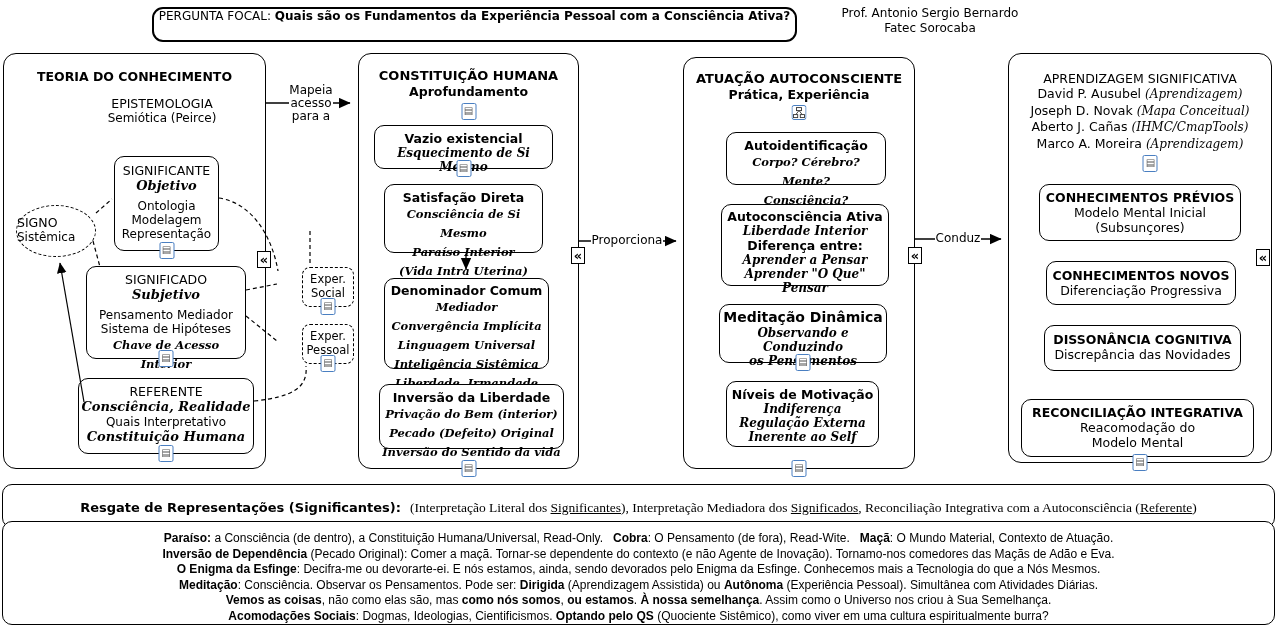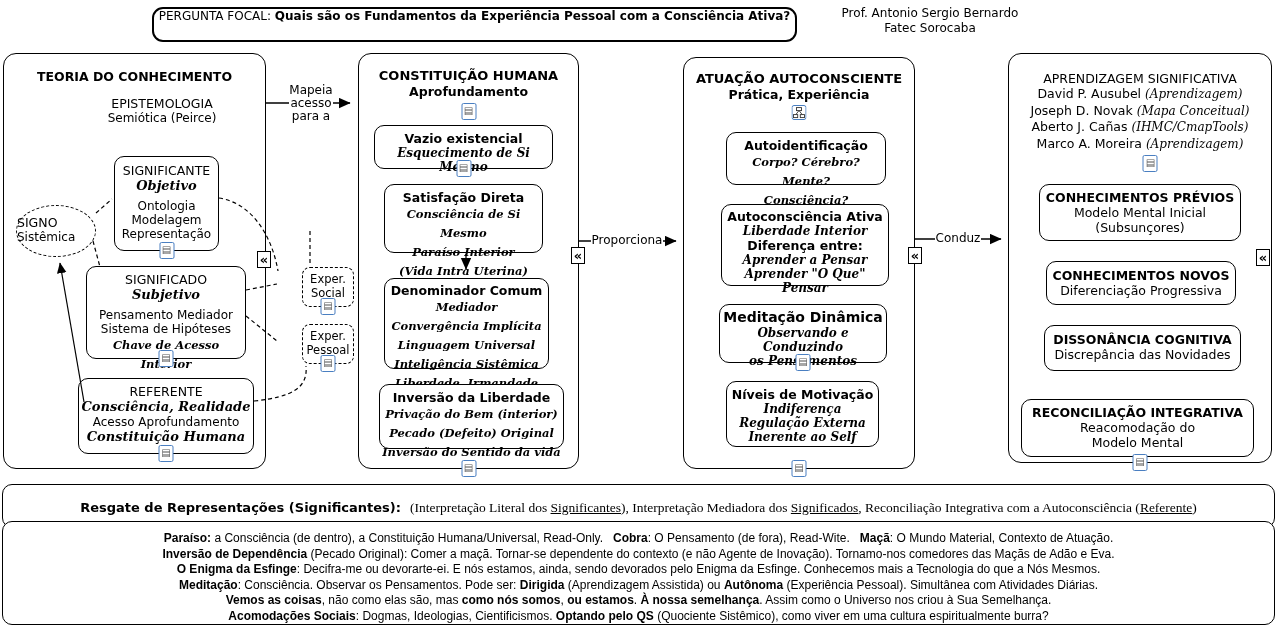--- a/index.html
+++ b/index.html
@@ -119,21 +119,21 @@
       <div class="nr125">SIGNIFICADO</div>
       <div class="nil">Subjetivo</div>
       <div class="nr gap">Pensamento Mediador</div>
       <div class="nr">Sistema de Hipóteses</div>
       <div class="nis">Chave de Acesso Interior</div>
       <span class="res-icon res-bottom">▤</span>
     </div>
     <div class="node" style="left:74px;top:324px;width:176px;height:76px;padding-top:5px">
       <div class="nr125">REFERENTE</div>
       <div class="nil">Consciência, Realidade</div>
-      <div class="nr">Acesso Aprofundamento</div>
+      <div class="nr">Quais Interpretativo</div>
       <div class="nil">Constituição Humana</div>
       <span class="res-icon res-bottom">▤</span>
     </div>
   </div>
 
   <div class="dashbox" style="left:278px;top:267px;width:52px;height:40px">
     <div>Exper.</div>
     <div>Social</div>
     <span class="res-icon res-bottom">▤</span>
   </div>

